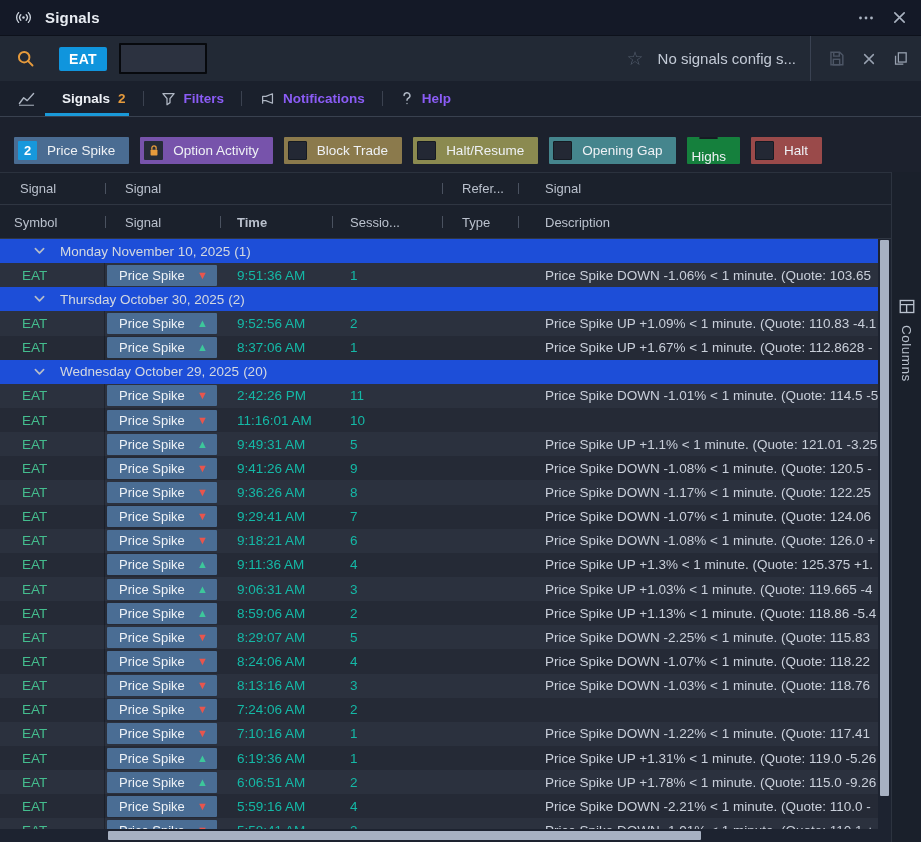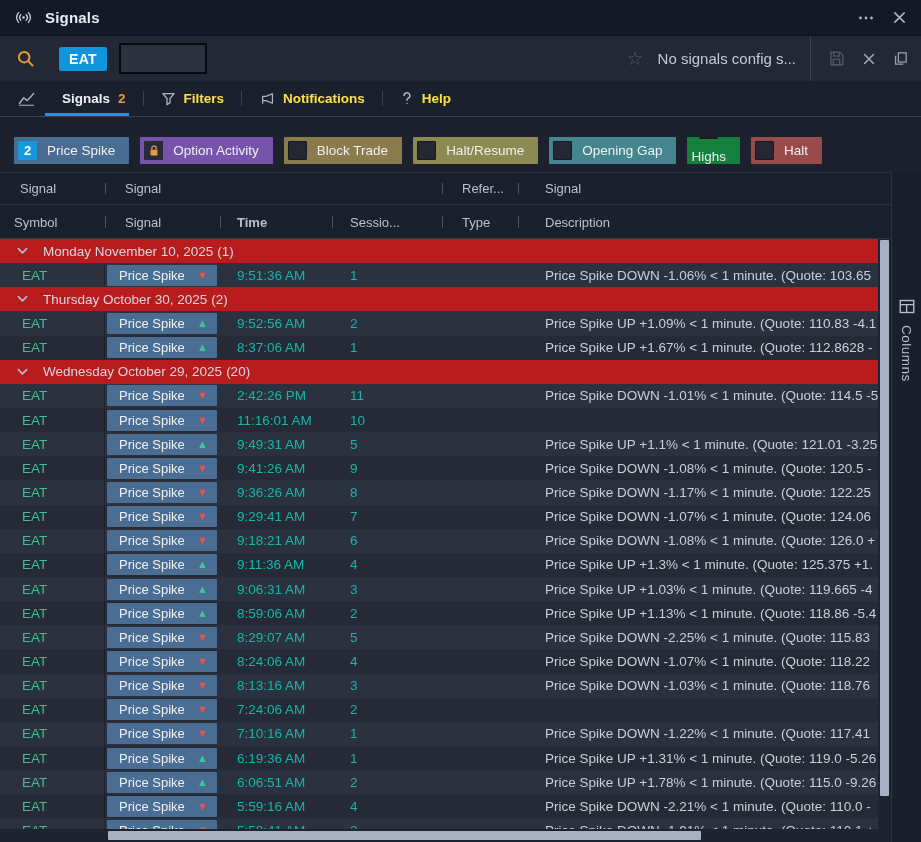--- a/index.html
+++ b/index.html
@@ -50,21 +50,21 @@
   .tabbar{
     position:absolute; left:0; top:81px; width:921px; height:36px;
     background:#1a202c; border-bottom:1px solid #39414f;
     display:flex; align-items:center; padding-left:18px;
   }
   .tabbar .lead-icon{ color:#aeb6c3; margin-right:10px; }
   .tab{
     position:relative; height:100%; display:flex; align-items:center;
     gap:8px; padding:0 17px; cursor:default;
   }
-  .tab .tab-label{ font-size:13.5px; color:#fde047; font-weight:700; }
+  .tab .tab-label{ font-size:13.5px; color:#8b5cf6; font-weight:700; }
   .tab.active .tab-label{ color:#eef1f6; }
   .tab .tab-badge{ color:#e79b3c; font-size:13.5px; font-weight:700; }
   .tab .tab-icon{ color:#aeb6c3; }
   .tab.active::after{
     content:""; position:absolute; left:0; right:14px; bottom:0; height:3px; background:#1a9ad9;
   }
   .tab-sep{ width:1px; height:15px; background:#3b4250; }
 
   
   .filterbar{
@@ -93,22 +93,22 @@
   .hcell.sep::before{ content:""; position:absolute; left:0; top:10px; bottom:10px; width:1px; background:#4a5260; }
   .p20{ padding-left:20px; } .p22{ padding-left:14px; } .p17{ padding-left:17px;font-weight:bold; }
   .p18{ padding-left:18px; } .p27{ padding-left:27px; }
 
   
   .tbody{
     position:absolute; left:0; top:239px; width:878px; bottom:0;
     overflow:hidden; background:#20252f;
   }
   .grouprow{
-    height:24.15px; background:#b91c1c; display:flex; align-items:center;
-    padding-left:17px; color:#d3d8e0; font-size:13.5px; cursor:default;
+    height:24.15px; background:#1d4ed8; display:flex; align-items:center;
+    padding-left:34px; color:#d3d8e0; font-size:13.5px; cursor:default;
   }
   .grouprow .chev{ color:#b6bdc9; margin-right:15px; display:flex; }
   .grouprow .gcount{ margin-left:4px; }
   .row{
     height:24.15px; display:grid; align-items:center;
     grid-template-columns:105px 115px 112px 110px 76px 1fr;
   }
   .row.light{ background:#2b313e; }
   .row.dark{ background:#252a36; }
   .c-symbol{ height:100%; display:flex; align-items:center; padding-left:22px;

